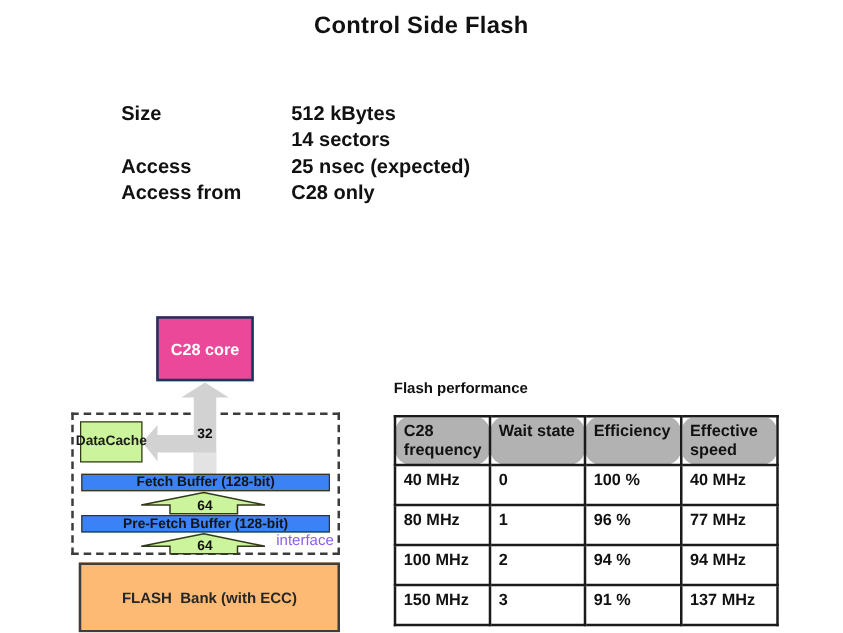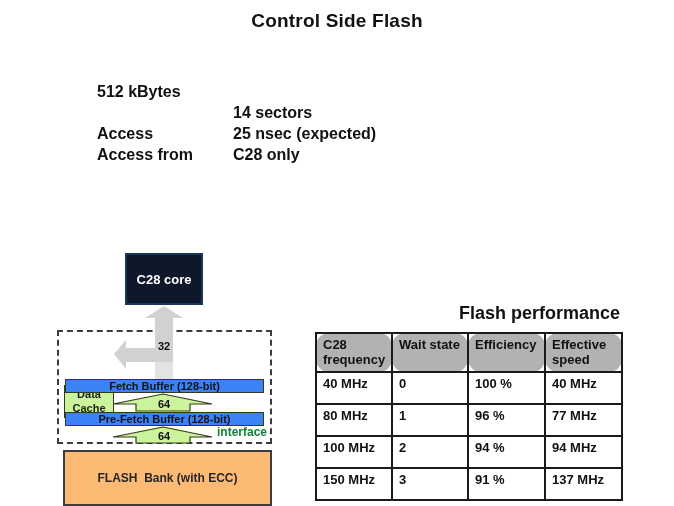--- a/index.html
+++ b/index.html
@@ -24,53 +24,53 @@
 
   
   .diagram { position:absolute; left:50px; top:250px; width:240px; height:250px; }
   .dashed-box {
     position:absolute; left:7px; top:80px; width:215px; height:114px;
     border:2px dashed #3c3c3c; box-sizing:border-box;
   }
   .arrows { position:absolute; left:0; top:0; }
   .c28core {
     position:absolute; left:75px; top:3px; width:78px; height:52px;
-    background:#0f172a; border:2px solid #17375d; box-sizing:border-box;
+    background:#ec4899; border:2px solid #17375d; box-sizing:border-box;
     color:#ffffff; font-size:13px; font-weight:bold;
     display:flex; align-items:center; justify-content:center;
   }
   .datacache {
     position:absolute; left:14px; top:87px; width:50px; height:33px;
     background:#ccf49c; border:1.5px solid #333a1a; box-sizing:border-box;
     font-size:11px; font-weight:bold; line-height:1.25; color:#1c1c1c;
-    display:flex; flex-direction:column; align-items:center; justify-content:center;margin-top:48px;
+    display:flex; flex-direction:row; align-items:center; justify-content:center;
   }
   .buffer {
     position:absolute; left:15px; width:199px; height:14px;
     background:#3b82f6; border:1px solid #333a1a; box-sizing:border-box;
     font-size:11px; font-weight:bold; color:#141414;
     display:flex; align-items:center; justify-content:center;
   }
   .fetch { top:129px; }
   .prefetch { top:162px; }
   .interface-label {
     position:absolute; left:120px; top:175px; width:97px;
-    text-align:right; font-size:12px; font-weight:bold; color:#15803d;
+    text-align:right; font-size:12px; font-weight:normal; color:#8b5cf6;
   }
   .flashbank {
     position:absolute; left:13px; top:200px; width:209px; height:56px;
     background:#fdba74; border:2px solid #3d3d3d; box-sizing:border-box;
     color:#262626; font-size:12px; font-weight:bold; white-space:pre;
     display:flex; align-items:center; justify-content:center;
   }
 
   
   .perf-title {
     position:absolute; left:315px; top:303px; width:305px;
-    text-align:right; font-size:18px; font-weight:bold; color:#111;
+    text-align:left; font-size:12px; font-weight:bold; color:#111;
   }
   table.perf {
     position:absolute; left:315px; top:332px;
     border-collapse:collapse; table-layout:fixed;
   }
   .perf th, .perf td {
     border:2px solid #1a1a1a;
     font-weight:bold; color:#111;
     text-align:left; vertical-align:top;
     padding:3px 4px 3px 6px;
@@ -82,20 +82,21 @@
 </style>
 </head>
 <body>
 
 <div class="slide">
 
   <h1 class="title">Control Side Flash</h1>
 
   <div class="specs">
     <div class="spec-row">
+      <span class="spec-label">Size</span>
       <span class="spec-value">512 kBytes</span>
     </div>
     <div class="spec-row">
       <span class="spec-label"></span>
       <span class="spec-value">14 sectors</span>
     </div>
     <div class="spec-row">
       <span class="spec-label">Access</span>
       <span class="spec-value">25 nsec (expected)</span>
     </div>

